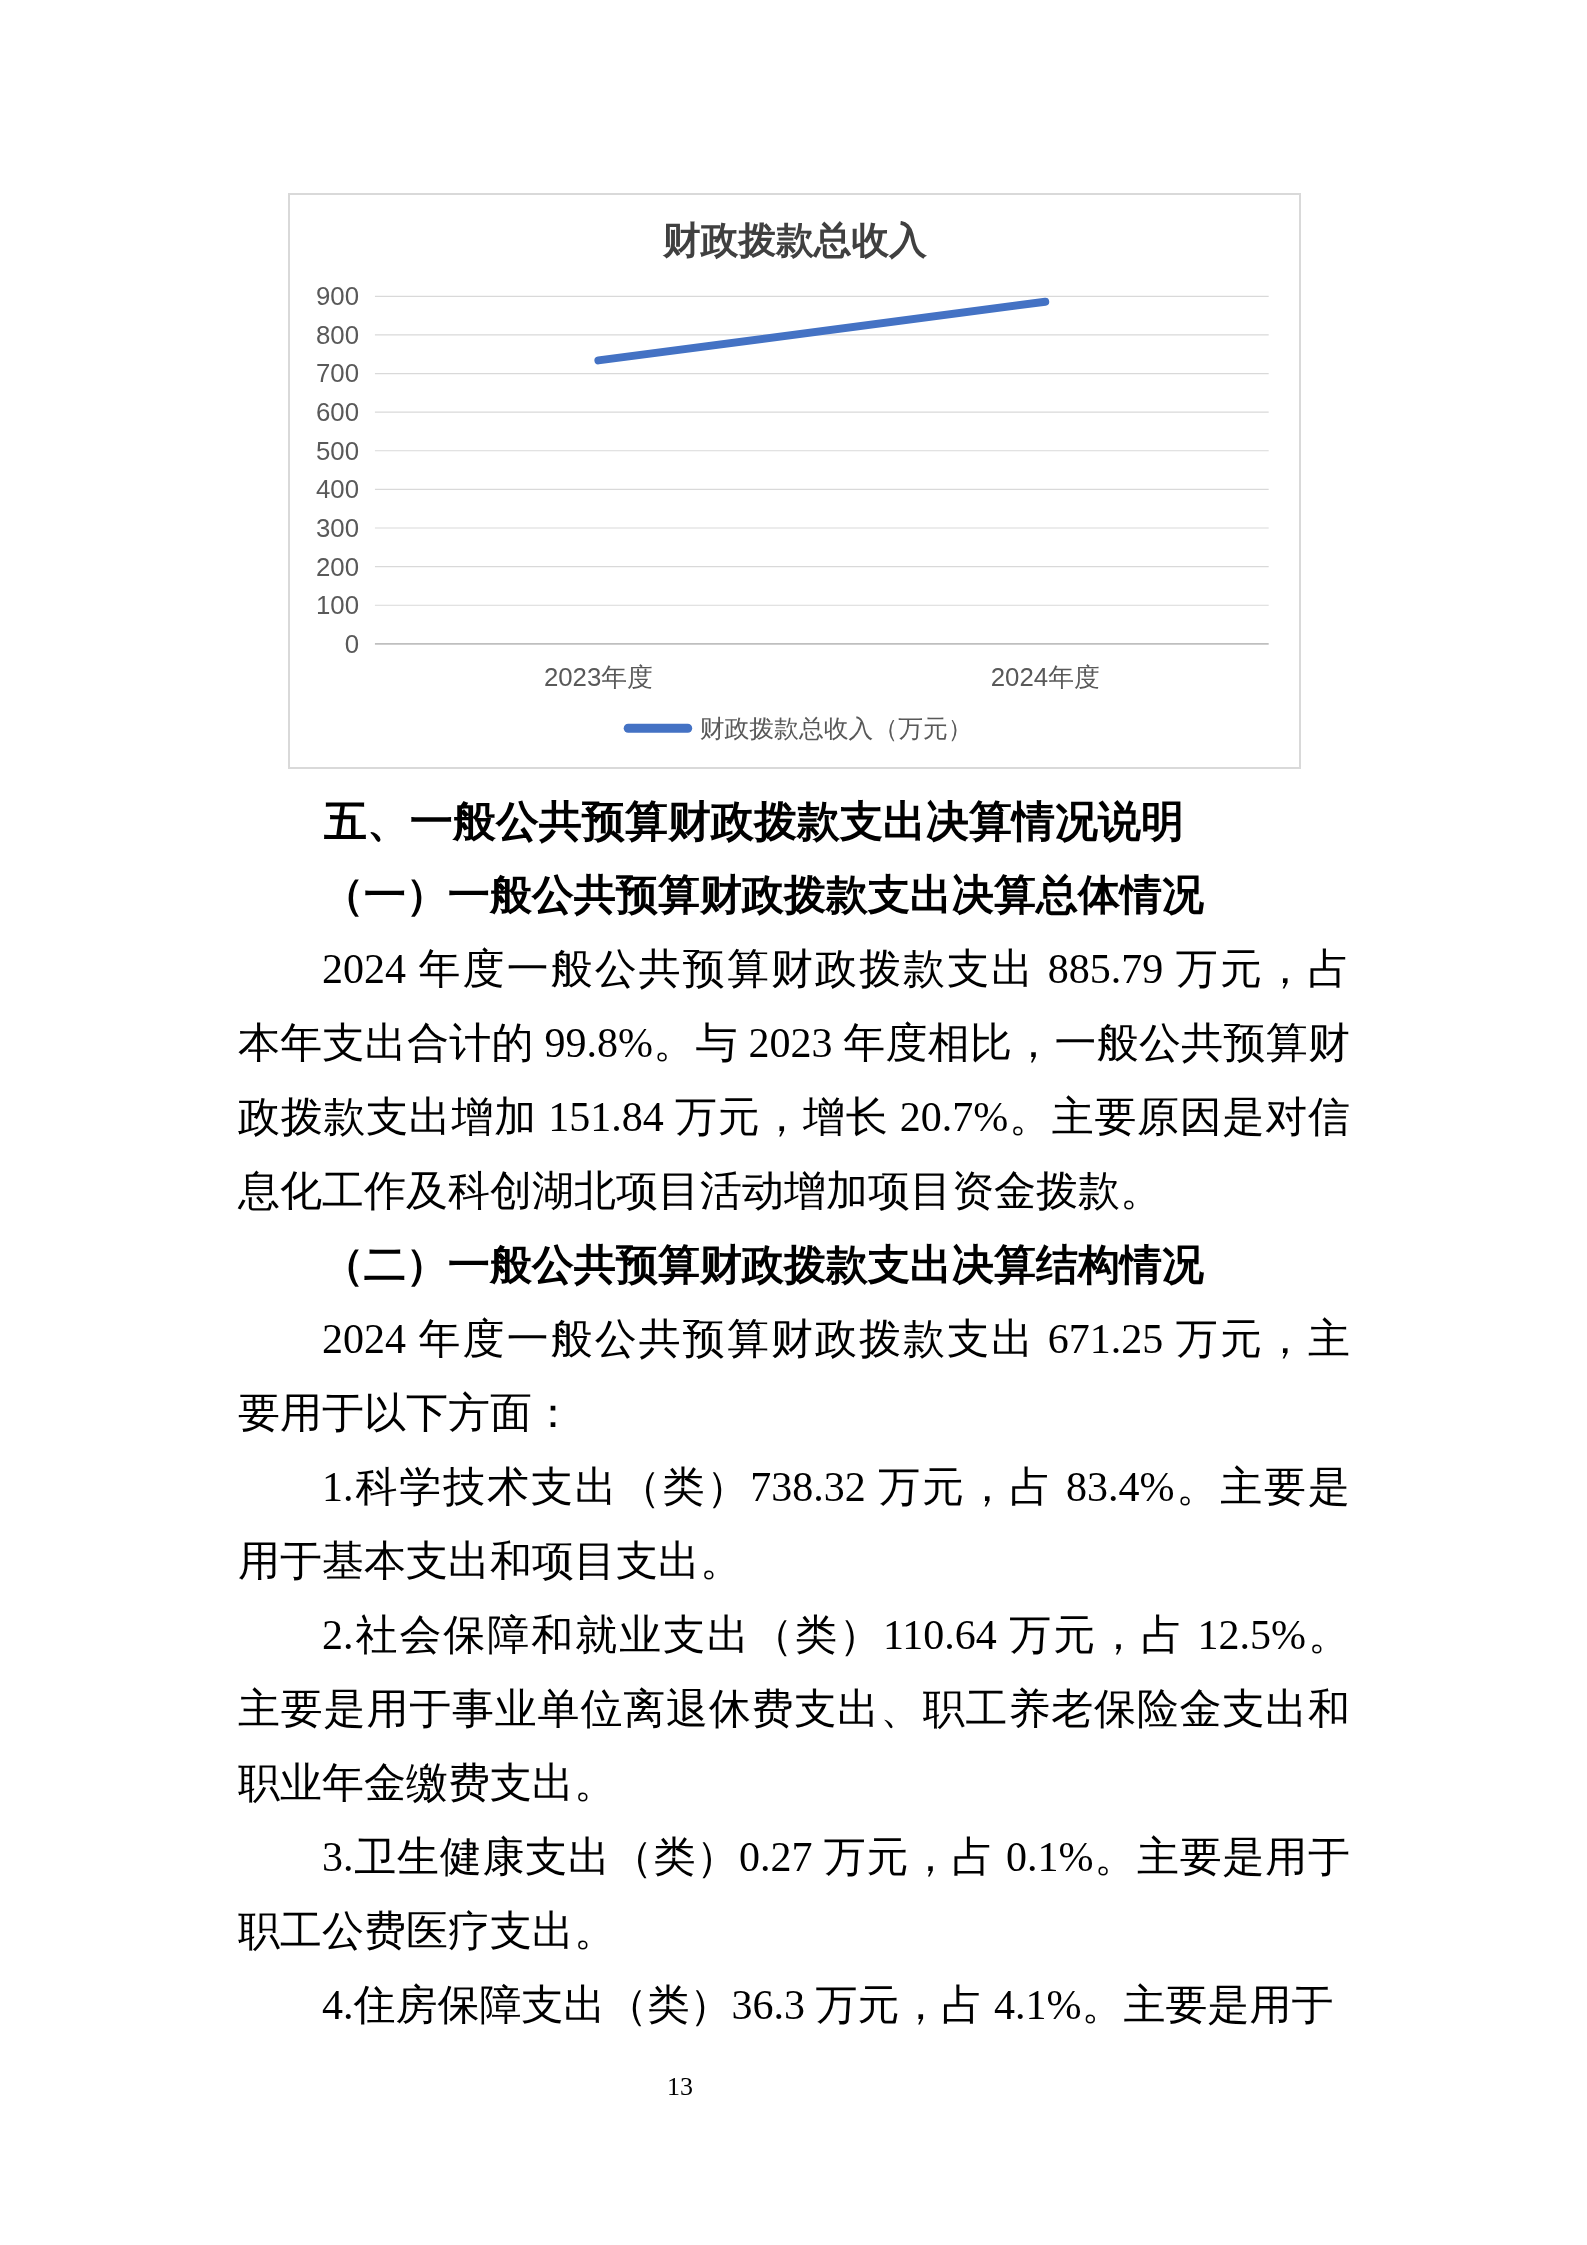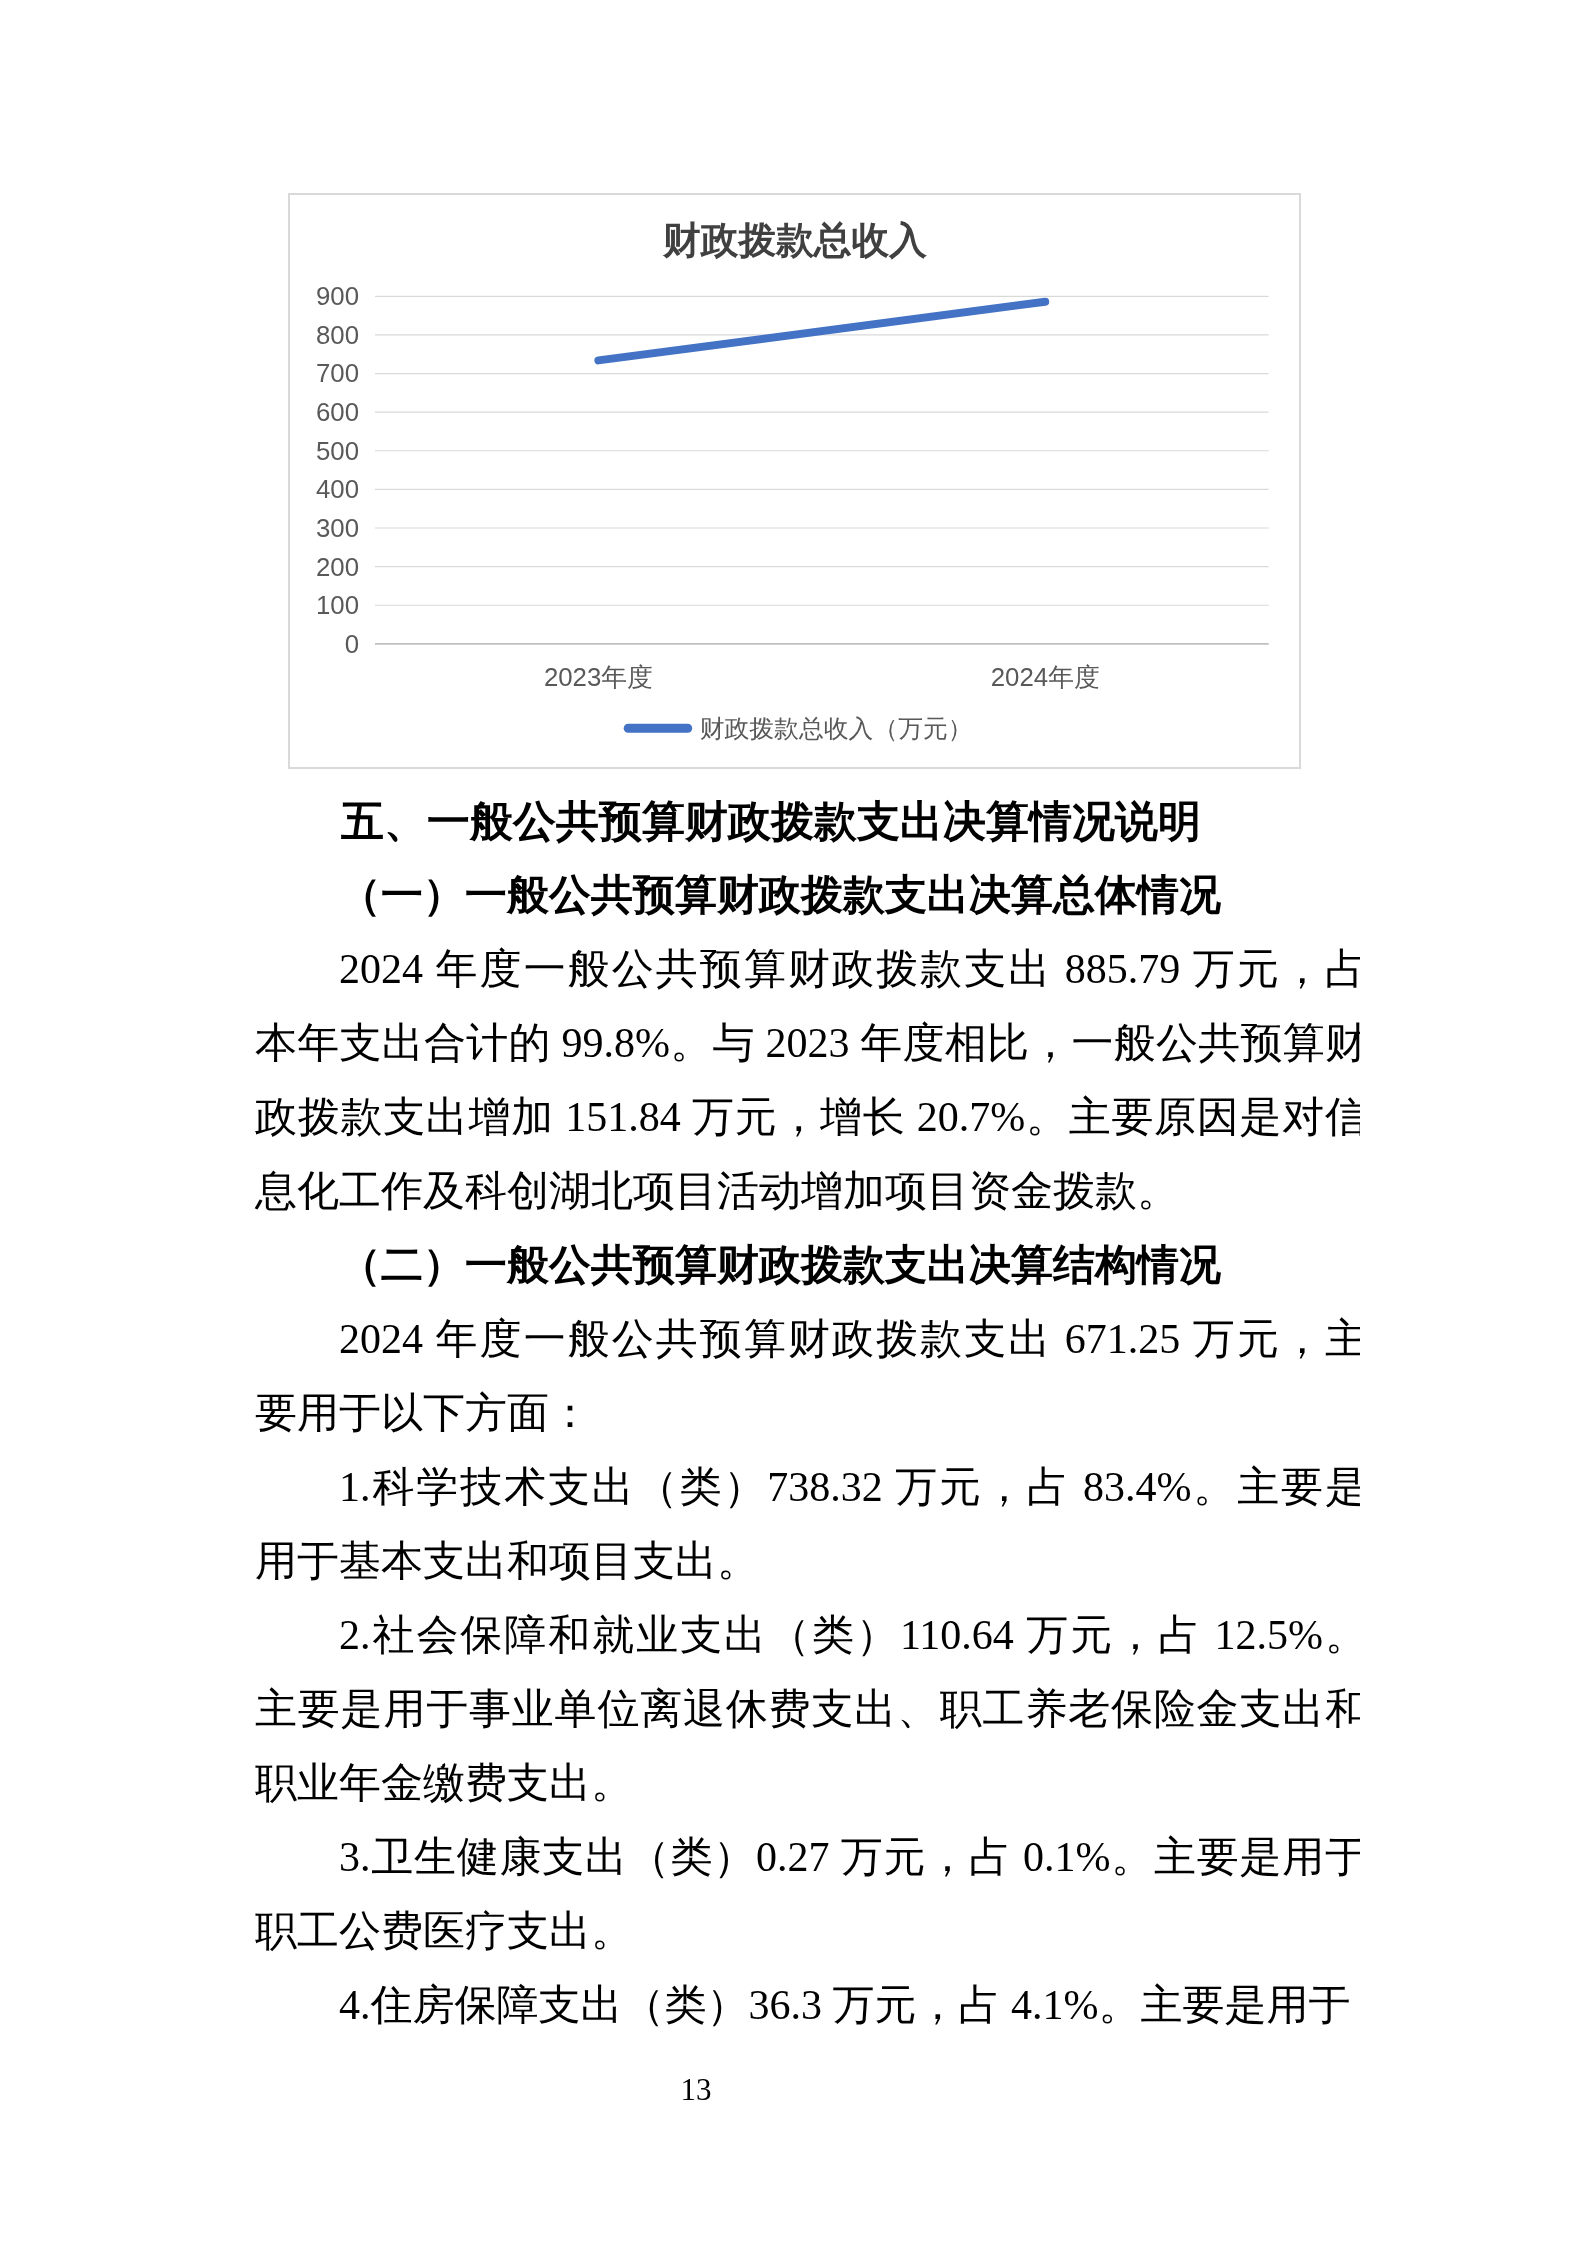--- a/index.html
+++ b/index.html
@@ -27,21 +27,21 @@
     border: 2px solid #D9D9D9;
     background: #ffffff;
   }
   .chart-box svg {
     position: absolute;
     left: 0; top: 0;
     width: 100%; height: 100%;
   }
   .body-text {
     position: absolute;
-    left: 255px;
+    left: 238px;
     top: 784px;
     width: 1112px;
     font-size: 42px;
     line-height: 74px;
     text-align: justify;
     text-justify: inter-ideograph;
   }
   .body-text h2, .body-text h3, .body-text p {
     margin: 0;
     padding: 0;
@@ -54,25 +54,25 @@
   }
   .body-text h3 {
     font-size: 42px;
     font-weight: bold;
   }
   .body-text p {
     font-weight: normal;
   }
   .page-number {
     position: absolute;
-    left: 16px;
+    left: 0;
     top: 2072px;
     width: 100%;
     text-align: center;
-    font-size: 31px;
+    font-size: 26px;
     font-family: "Liberation Serif", serif;
     color: #000000;
   }
 </style>
 </head>
 <body>
 
 <div class="page">
 
   <figure class="chart-box">

